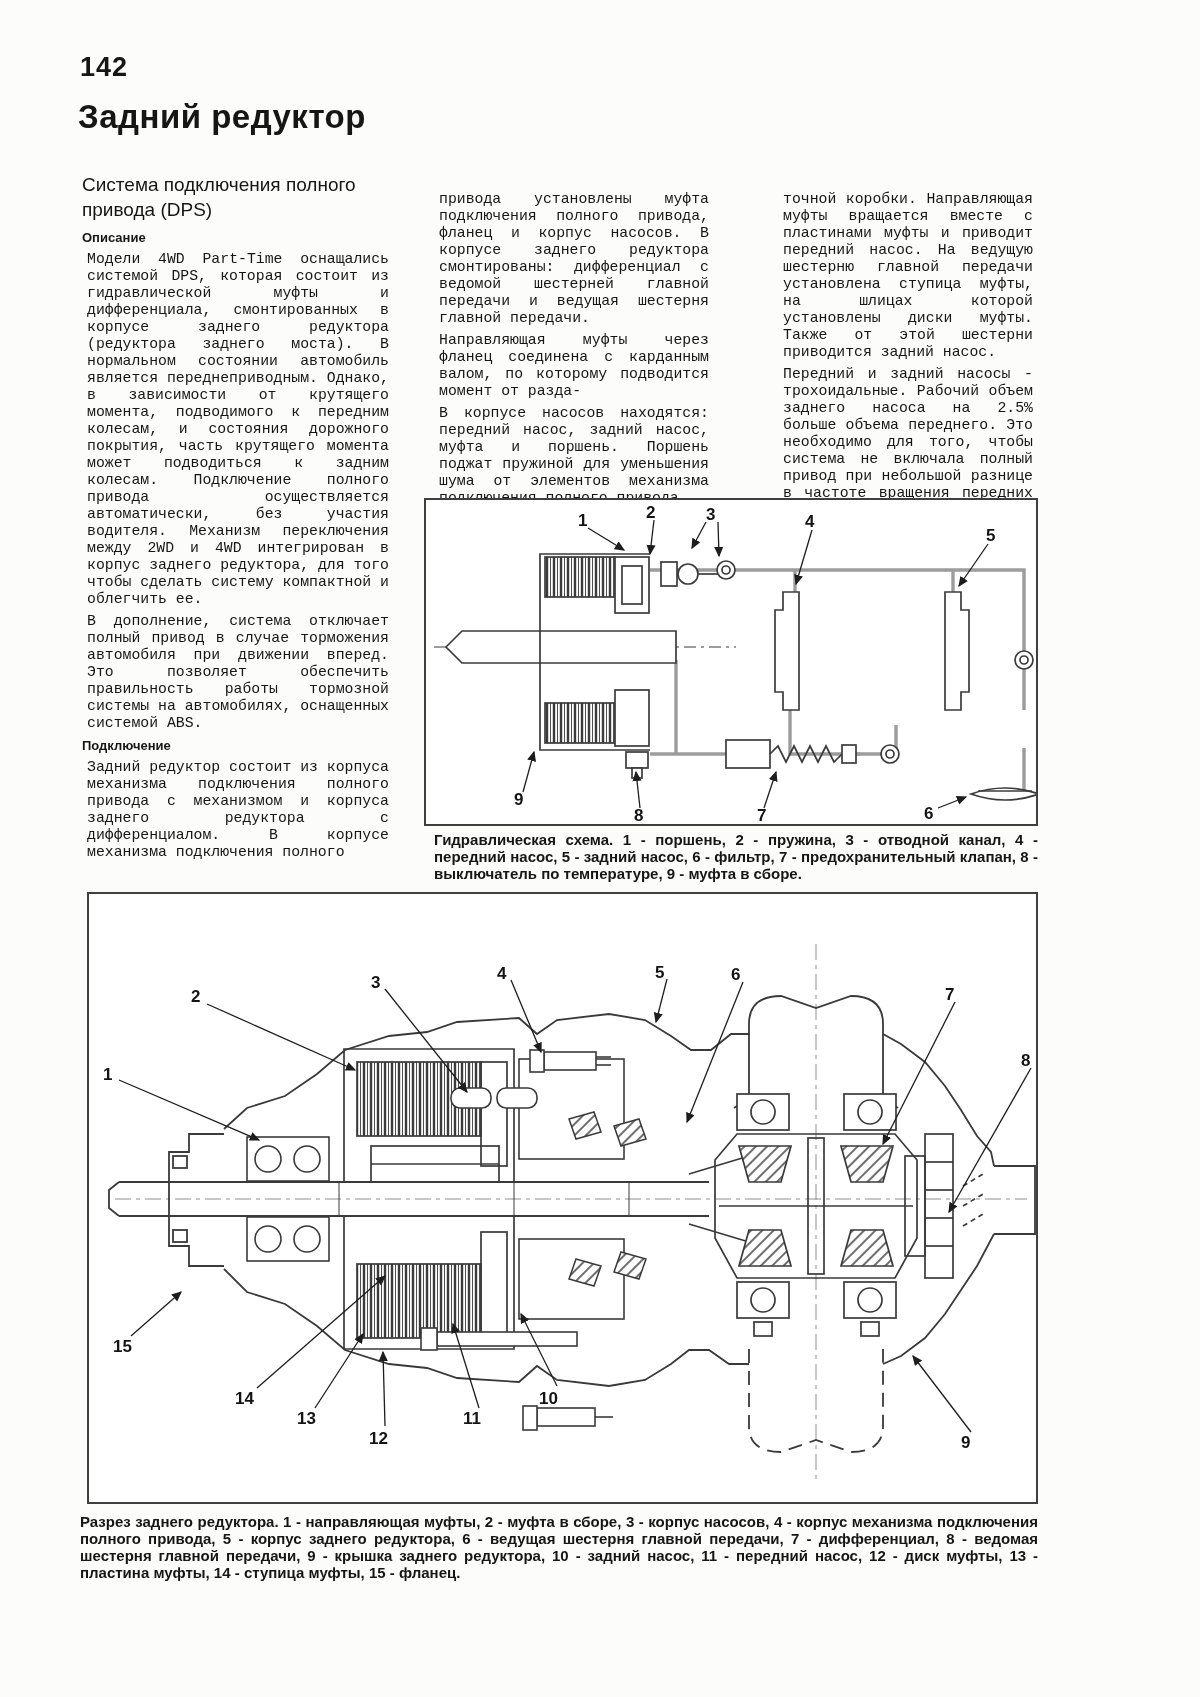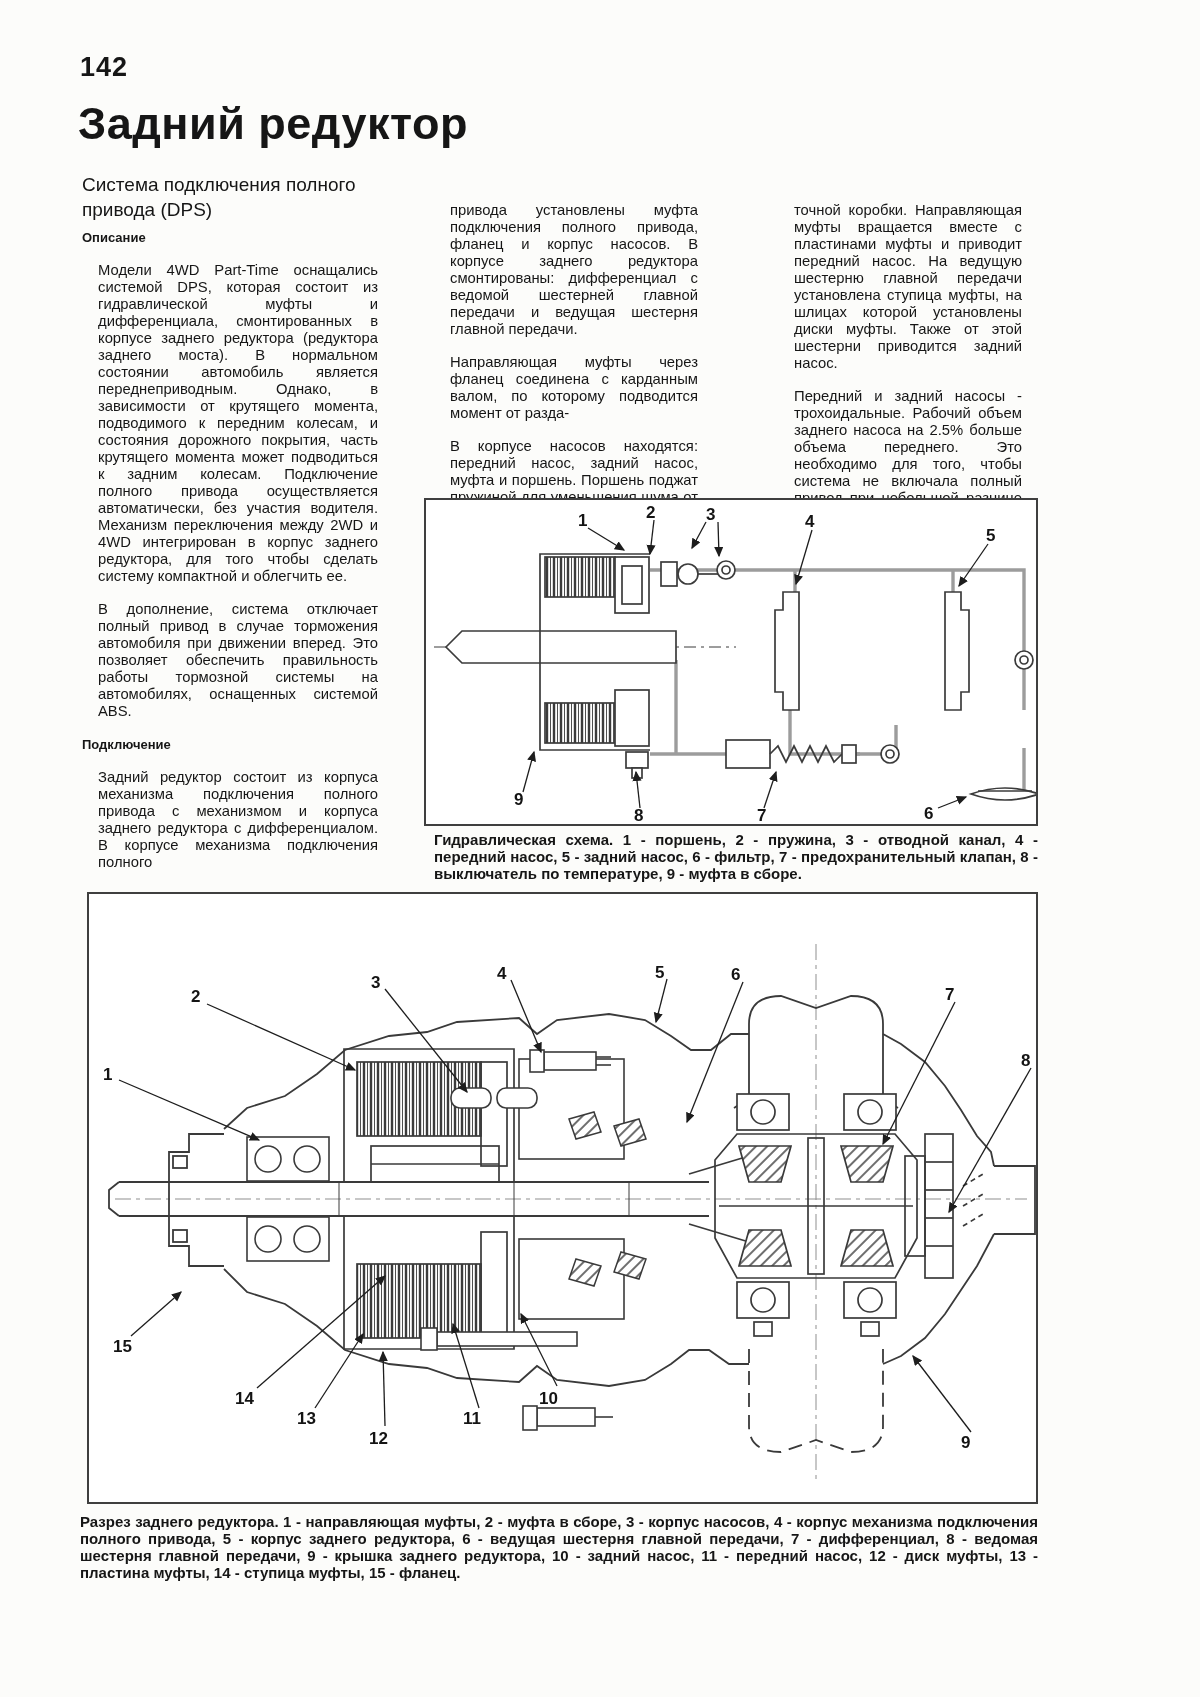--- a/index.html
+++ b/index.html
@@ -1,23 +1,23 @@
 <!DOCTYPE html>
 <html><head>
 <meta charset="utf-8">
 <style>
   html,body{margin:0;padding:0;background:#e8e8e8;}
   .page{
     position:relative;width:1200px;height:1697px;background:#fcfcfa;
     font-family:"Liberation Sans", sans-serif;color:#161616;overflow:hidden;
   }
   .pagenum{position:absolute;left:80px;top:52px;font-size:27px;font-weight:bold;letter-spacing:1px;}
-  .doctitle{position:absolute;left:78px;top:98px;font-size:45px;font-weight:bold;letter-spacing:0.5px;white-space:nowrap;}
+  .doctitle{position:absolute;left:78px;top:98px;font-size:33px;font-weight:bold;letter-spacing:0.5px;white-space:nowrap;}
   .col{position:absolute;font-size:14.8px;line-height:17px;text-align:justify;text-justify:inter-word;}
-  .col p{margin:16px;}
+  .col p{margin:5px;font-family:Liberation Mono, monospace;}
   .col1{left:82px;top:172px;width:312px;}
   .col2{left:434px;top:186px;width:280px;}
   .col3{left:778px;top:186px;width:260px;}
   .h2{font-size:19px;line-height:25px;font-weight:normal;text-align:left;margin:0 0 7px 0;}
   .h3{font-size:13px;font-weight:bold;text-align:left;margin:2px 0 3px 0;}
   .figframe{position:absolute;background:#ffffff;border:2px solid #3f3f3f;box-sizing:border-box;}
   .fig1{left:424px;top:498px;width:614px;height:328px;}
   .fig2{left:87px;top:892px;width:951px;height:612px;}
   .caption{position:absolute;font-size:15px;font-weight:bold;line-height:17px;text-align:justify;}
   .cap1{left:434px;top:831px;width:604px;}

